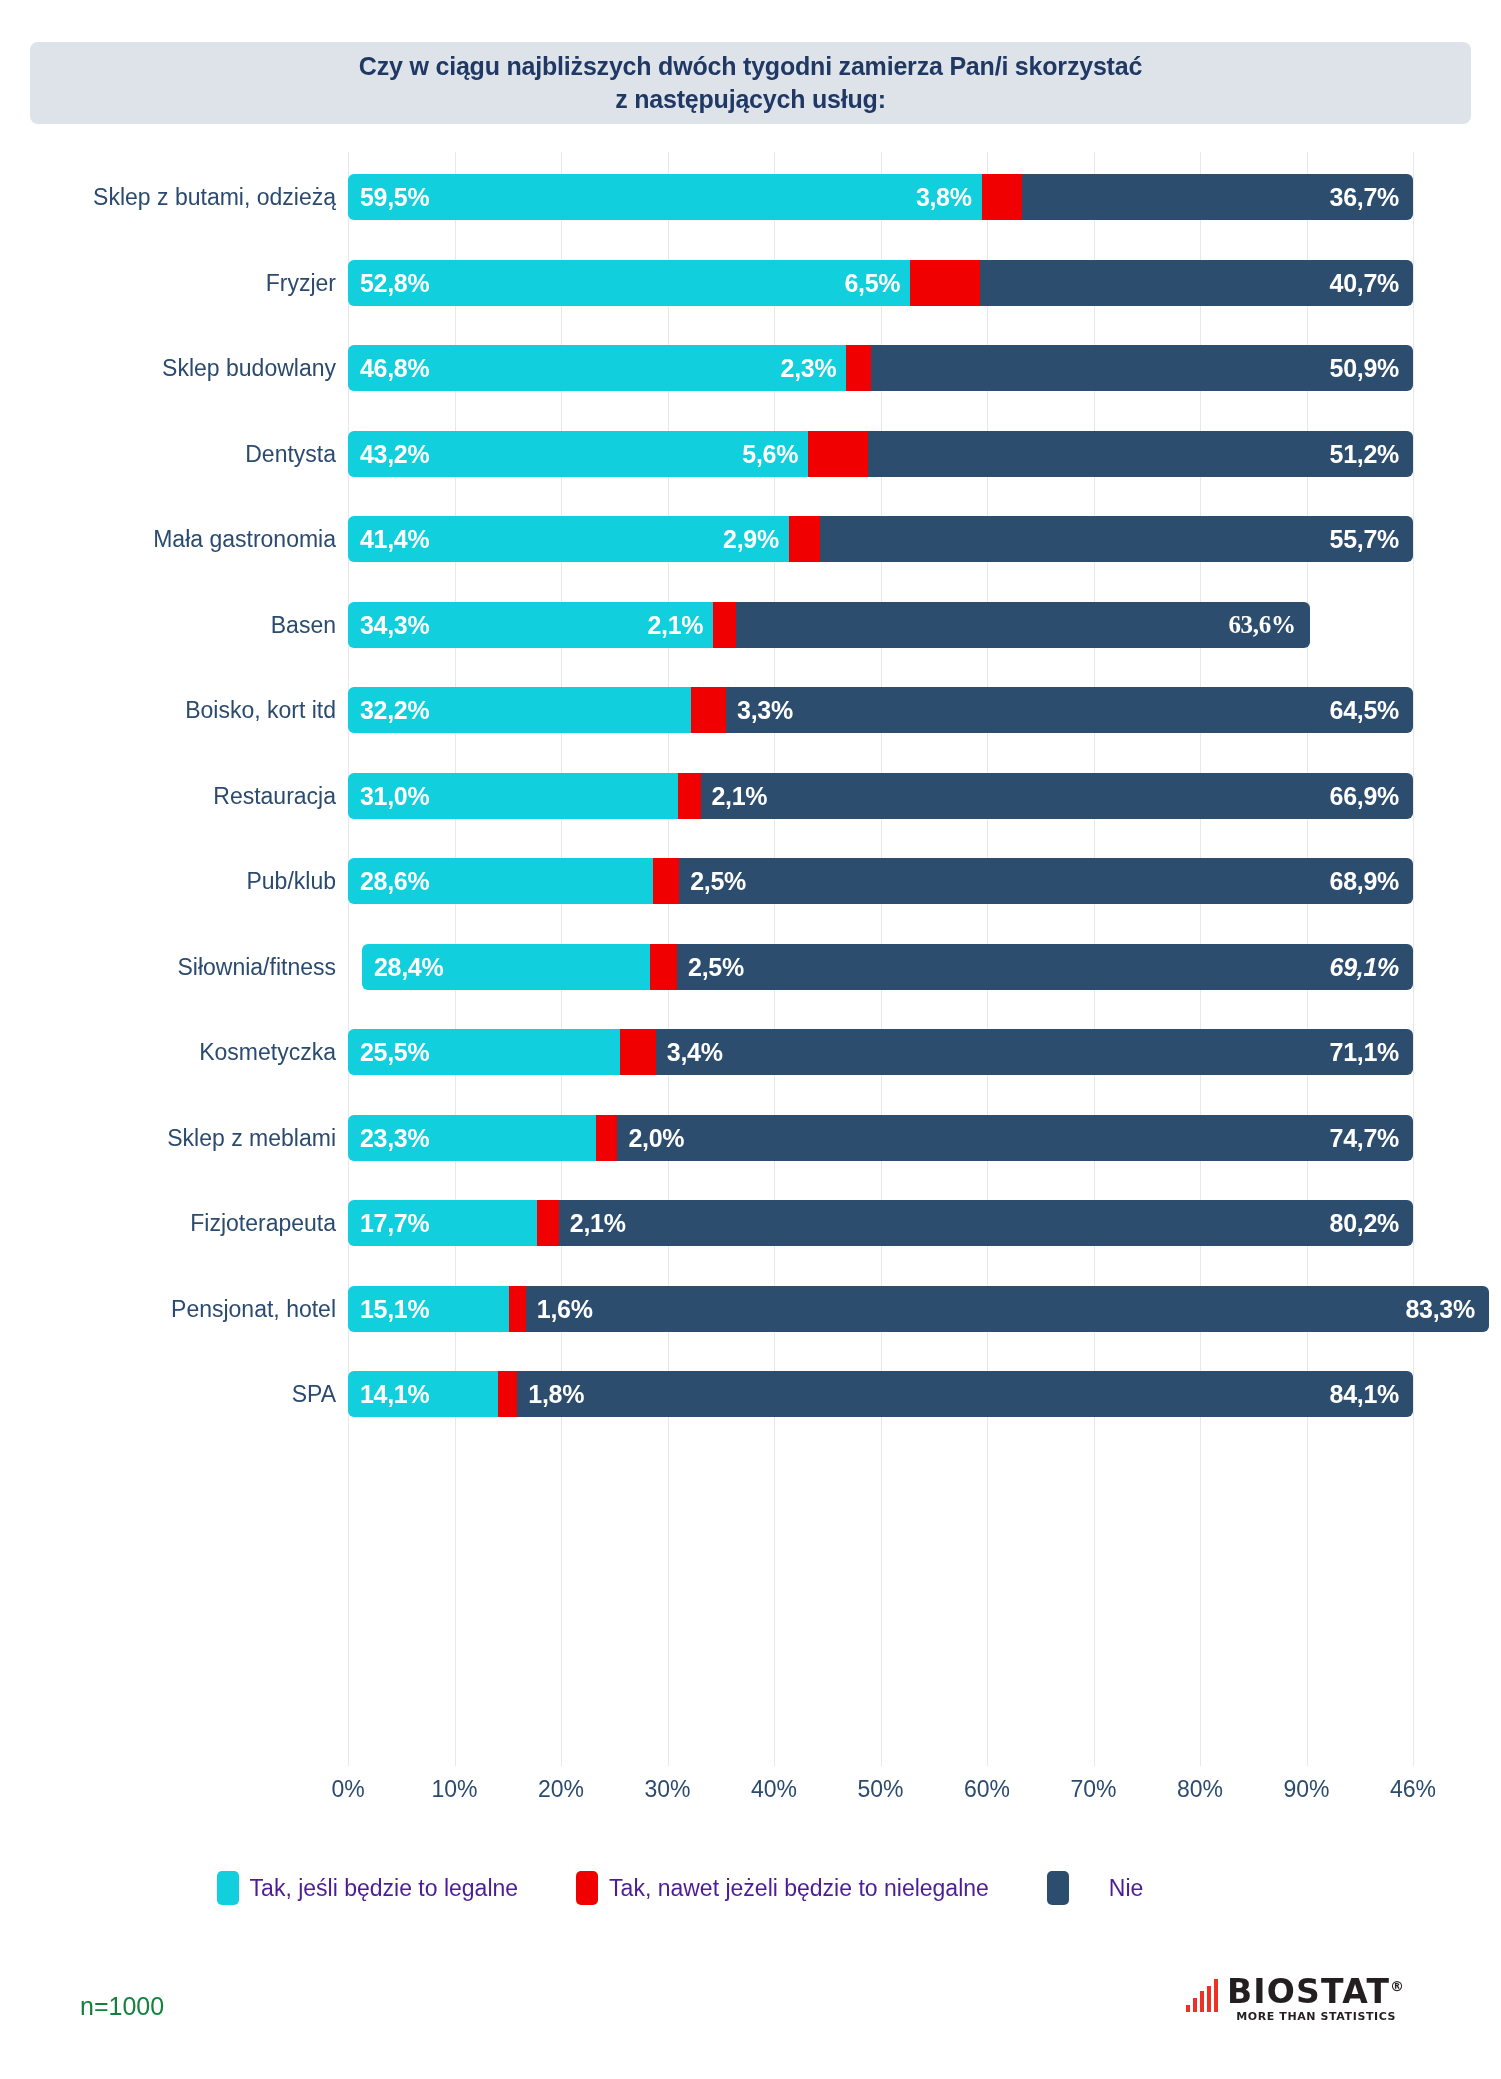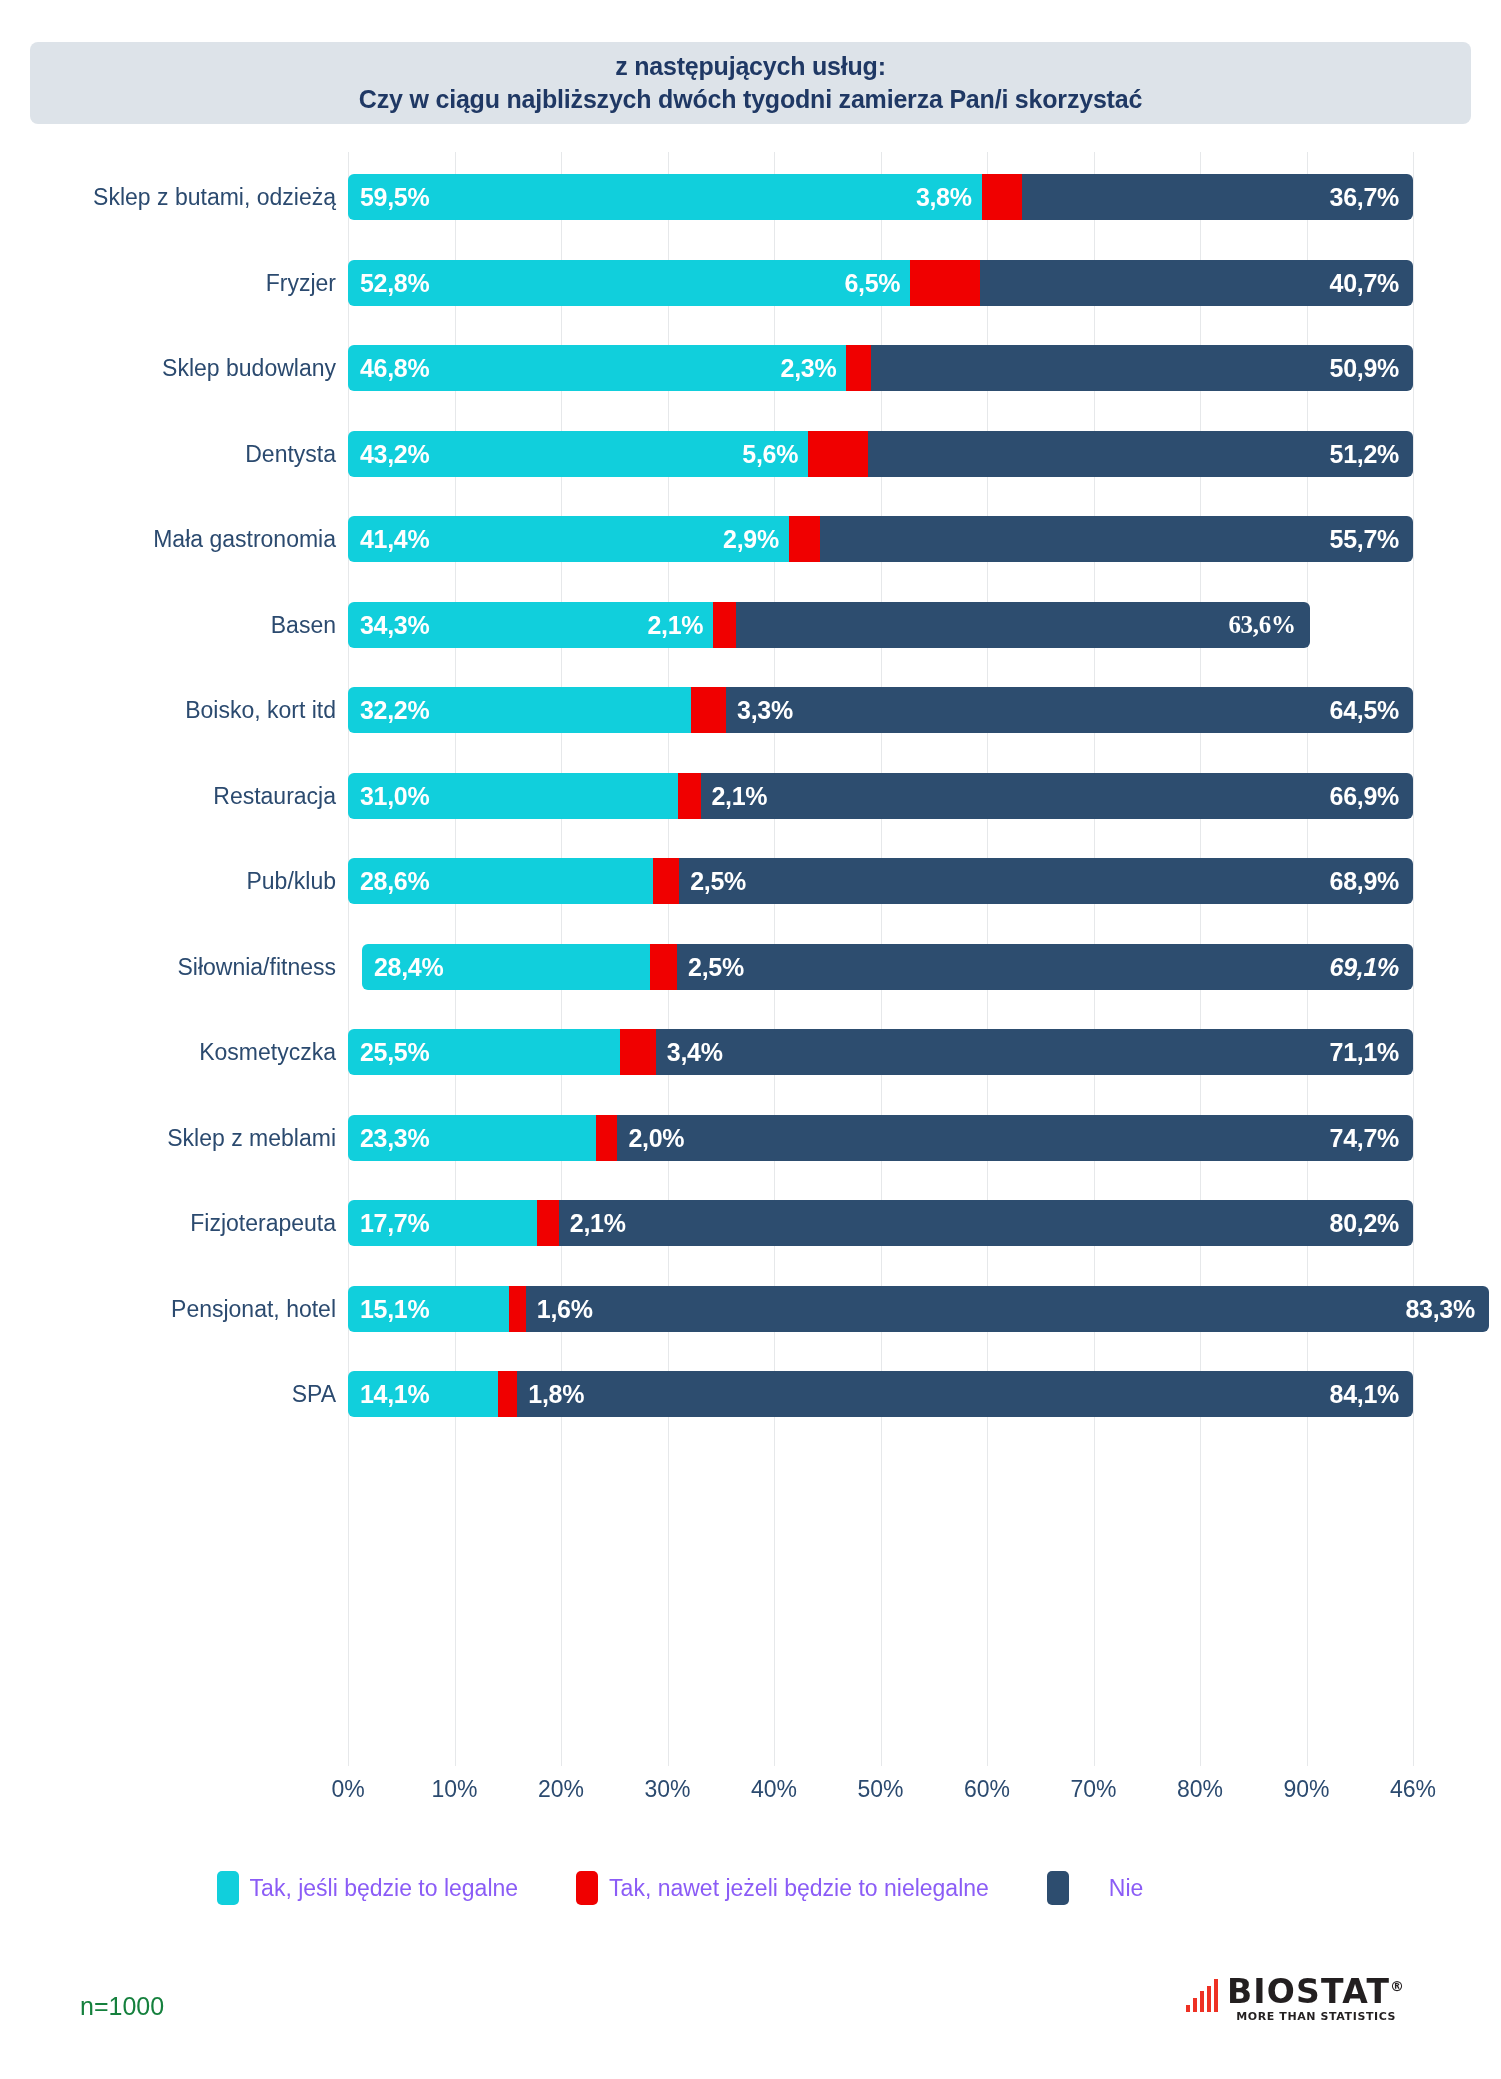--- a/index.html
+++ b/index.html
@@ -98,21 +98,21 @@
     display: flex; align-items: center; justify-content: center;
     gap: 0;
   }
   .legend-item {
     display: flex; align-items: center; gap: 11px;
     margin-right: 58px;
   }
   .legend-item:last-child { margin-right: 0; gap: 40px; }
   .swatch { width: 22px; height: 34px; border-radius: 5px; }
   .legend-label {
-    color: #8b5cf6;
+    color: #4c1d95;
     font-size: 23px;
     white-space: nowrap;
   }
 
   
   #footer-n {
     position: absolute;
     left: 80px; top: 1992px;
     color: #15803d;
     font-size: 25px;
@@ -154,22 +154,22 @@
     font-family: "DejaVu Sans", sans-serif;
   }
 </style>
 </head>
 <body>
 
 <div id="root">
 
   <div id="title-banner">
     <div id="title-text">
+      <div>Czy w ciągu najbliższych dwóch tygodni zamierza Pan/i skorzystać</div>
       <div>z następujących usług:</div>
-      <div>Czy w ciągu najbliższych dwóch tygodni zamierza Pan/i skorzystać</div>
     </div>
   </div>
 
   <div id="plot">
     <div id="gridlines">
         <div class="gridline" style="left: 0px;"></div>
         <div class="gridline" style="left: 106.5px;"></div>
         <div class="gridline" style="left: 213px;"></div>
         <div class="gridline" style="left: 319.5px;"></div>
         <div class="gridline" style="left: 426px;"></div>

